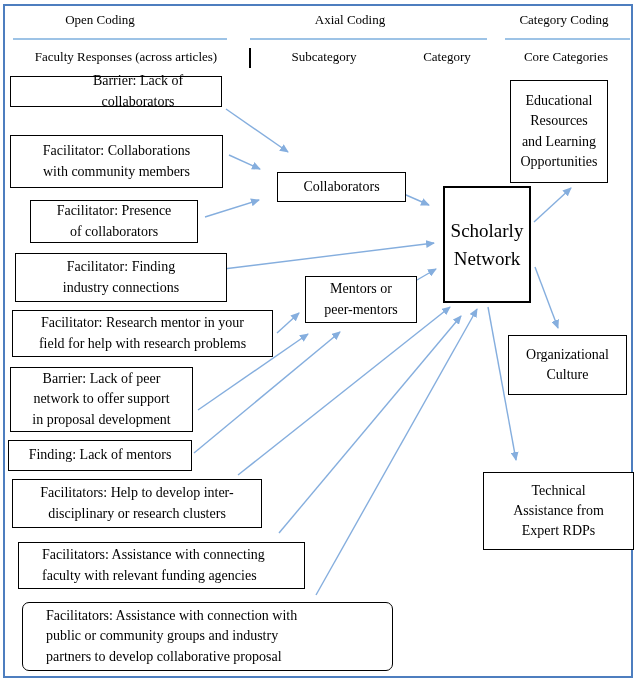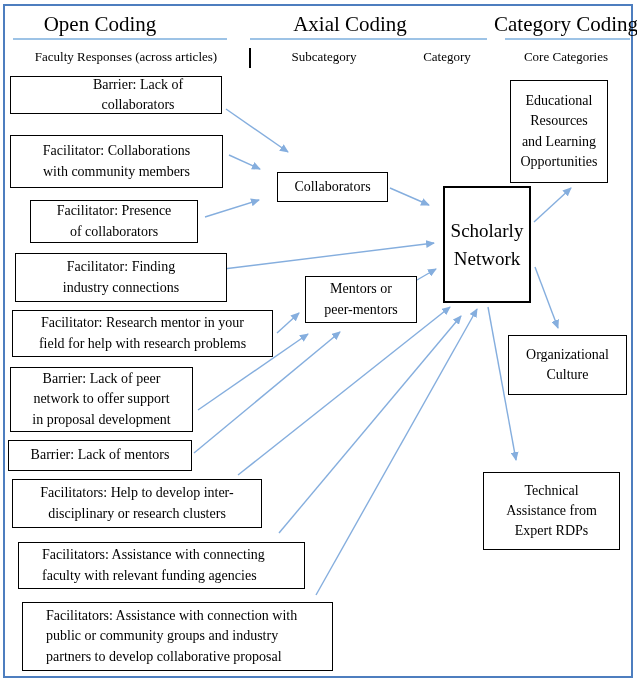--- a/index.html
+++ b/index.html
@@ -5,21 +5,21 @@
   html,body { margin:0; padding:0; background:#ffffff; }
   .canvas {
     position:relative; width:637px; height:683px; background:#ffffff;
     font-family:"Liberation Serif","DejaVu Serif",serif; color:#000;
     overflow:hidden;
   }
   .frame {
     position:absolute; left:3px; top:4px; width:626px; height:670px;
     border:2px solid #4d7ebf; pointer-events:none;
   }
-  .hdr { position:absolute; font-size:21px; text-align:center; white-space:nowrap; }
+  .hdr { position:absolute; font-size:13px; text-align:center; white-space:nowrap; }
   .subhdr { position:absolute; font-size:13px; text-align:center; white-space:nowrap; }
   .underline { position:absolute; height:2px; background:#9dc3e6; }
   .divider { position:absolute; width:1.5px; background:#000; }
   .box {
     position:absolute; border:1.5px solid #000; background:#fff;
     display:flex; align-items:center; justify-content:center;
     text-align:center; font-size:14px; line-height:1.45;
     white-space:pre-line; box-sizing:border-box; padding:2px 4px;
   }
   .box.leftalign { justify-content:flex-start; text-align:left; padding-left:23px; }
@@ -65,51 +65,51 @@
       <line x1="417" y1="280" x2="436" y2="269" marker-end="url(#arw)"></line>
       <line x1="238" y1="475" x2="450" y2="307" marker-end="url(#arw)"></line>
       <line x1="279" y1="533" x2="461" y2="316" marker-end="url(#arw)"></line>
       <line x1="316" y1="595" x2="477" y2="309" marker-end="url(#arw)"></line>
       <line x1="534" y1="222" x2="571" y2="188" marker-end="url(#arw)"></line>
       <line x1="535" y1="267" x2="558" y2="328" marker-end="url(#arw)"></line>
       <line x1="488" y1="307" x2="516" y2="460" marker-end="url(#arw)"></line>
     </g>
   </svg>
 
-  <div class="box" style="left:10px; top:76px; width:212px; height:38px;padding-left:48px;">Barrier: Lack of collaborators</div>
+  <div class="box" style="left:10px; top:76px; width:212px; height:31px;padding-left:48px;">Barrier: Lack of collaborators</div>
   <div class="box" style="left:10px; top:135px; width:213px; height:53px;">Facilitator: Collaborations
 with community members</div>
   <div class="box" style="left:30px; top:200px; width:168px; height:43px;font-family:Liberation Serif, serif;">Facilitator: Presence
 of collaborators</div>
   <div class="box" style="left:15px; top:253px; width:212px; height:49px;">Facilitator: Finding
 industry connections</div>
   <div class="box" style="left:12px; top:310px; width:261px; height:47px;">Facilitator: Research mentor in your
 field for help with research problems</div>
   <div class="box" style="left:10px; top:367px; width:183px; height:65px;">Barrier: Lack of peer
 network to offer support
 in proposal development</div>
-  <div class="box" style="left:8px; top:440px; width:184px; height:31px;">Barrier: Lack of mentors</div>
+  <div class="box" style="left:8px; top:440px; width:184px; height:31px;">Finding: Lack of mentors</div>
   <div class="box" style="left:12px; top:479px; width:250px; height:49px;">Facilitators: Help to develop inter-
 disciplinary or research clusters</div>
   <div class="box leftalign" style="left:18px; top:542px; width:287px; height:47px;">Facilitators: Assistance with connecting
 faculty with relevant funding agencies</div>
-  <div class="box leftalign" style="left:22px; top:602px; width:311px; height:69px;">Facilitators: Assistance with connection with
+  <div class="box leftalign" style="left:22px; top:602px; width:371px; height:69px;border-radius:7px;">Facilitators: Assistance with connection with
 public or community groups and industry
 partners to develop collaborative proposal</div>
 
-  <div class="box" style="left:277px; top:172px; width:111px; height:30px;">Collaborators</div>
+  <div class="box" style="left:277px; top:172px; width:129px; height:30px;">Collaborators</div>
   <div class="box" style="left:305px; top:276px; width:112px; height:47px;">Mentors or
 peer-mentors</div>
 
   <div class="box bold" style="left:443px; top:186px; width:88px; height:117px;">Scholarly
 Network</div>
 
   <div class="box" style="left:510px; top:80px; width:98px; height:103px;text-align:center;">Educational
 Resources
 and Learning
 Opportunities</div>
   <div class="box" style="left:508px; top:335px; width:119px; height:60px;">Organizational
 Culture</div>
-  <div class="box" style="left:483px; top:472px; width:137px; height:78px;">Technical
+  <div class="box" style="left:483px; top:472px; width:151px; height:78px;">Technical
 Assistance from
 Expert RDPs</div>
 
 </div>
 
 </body></html>

